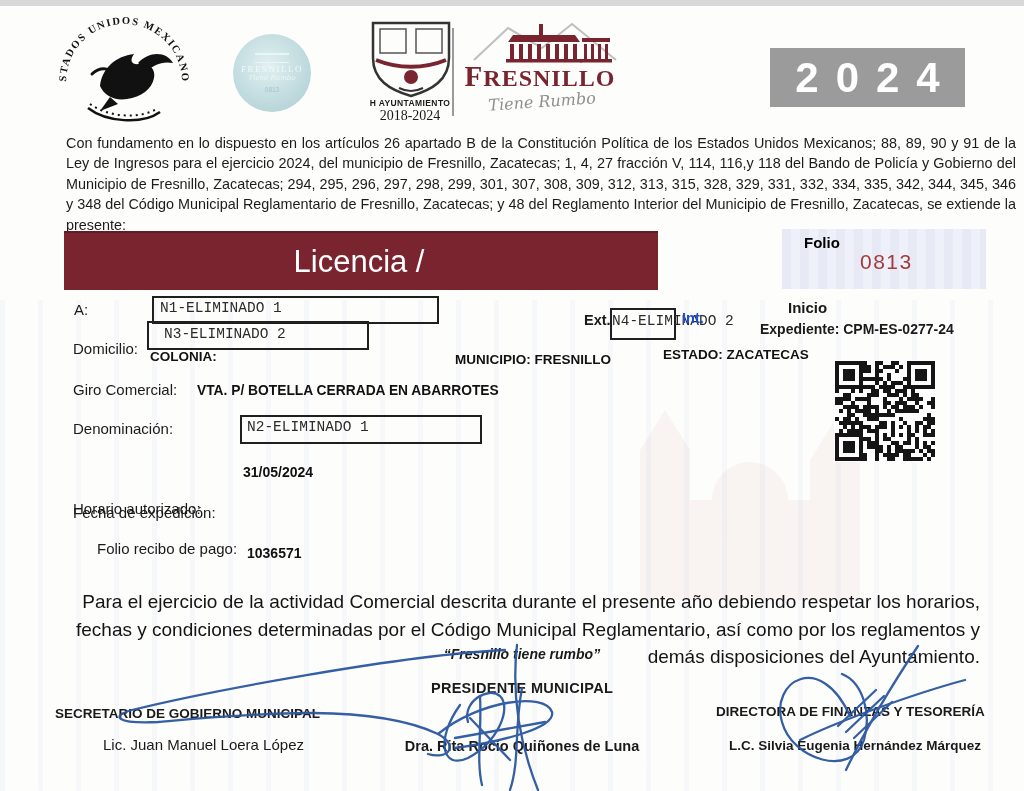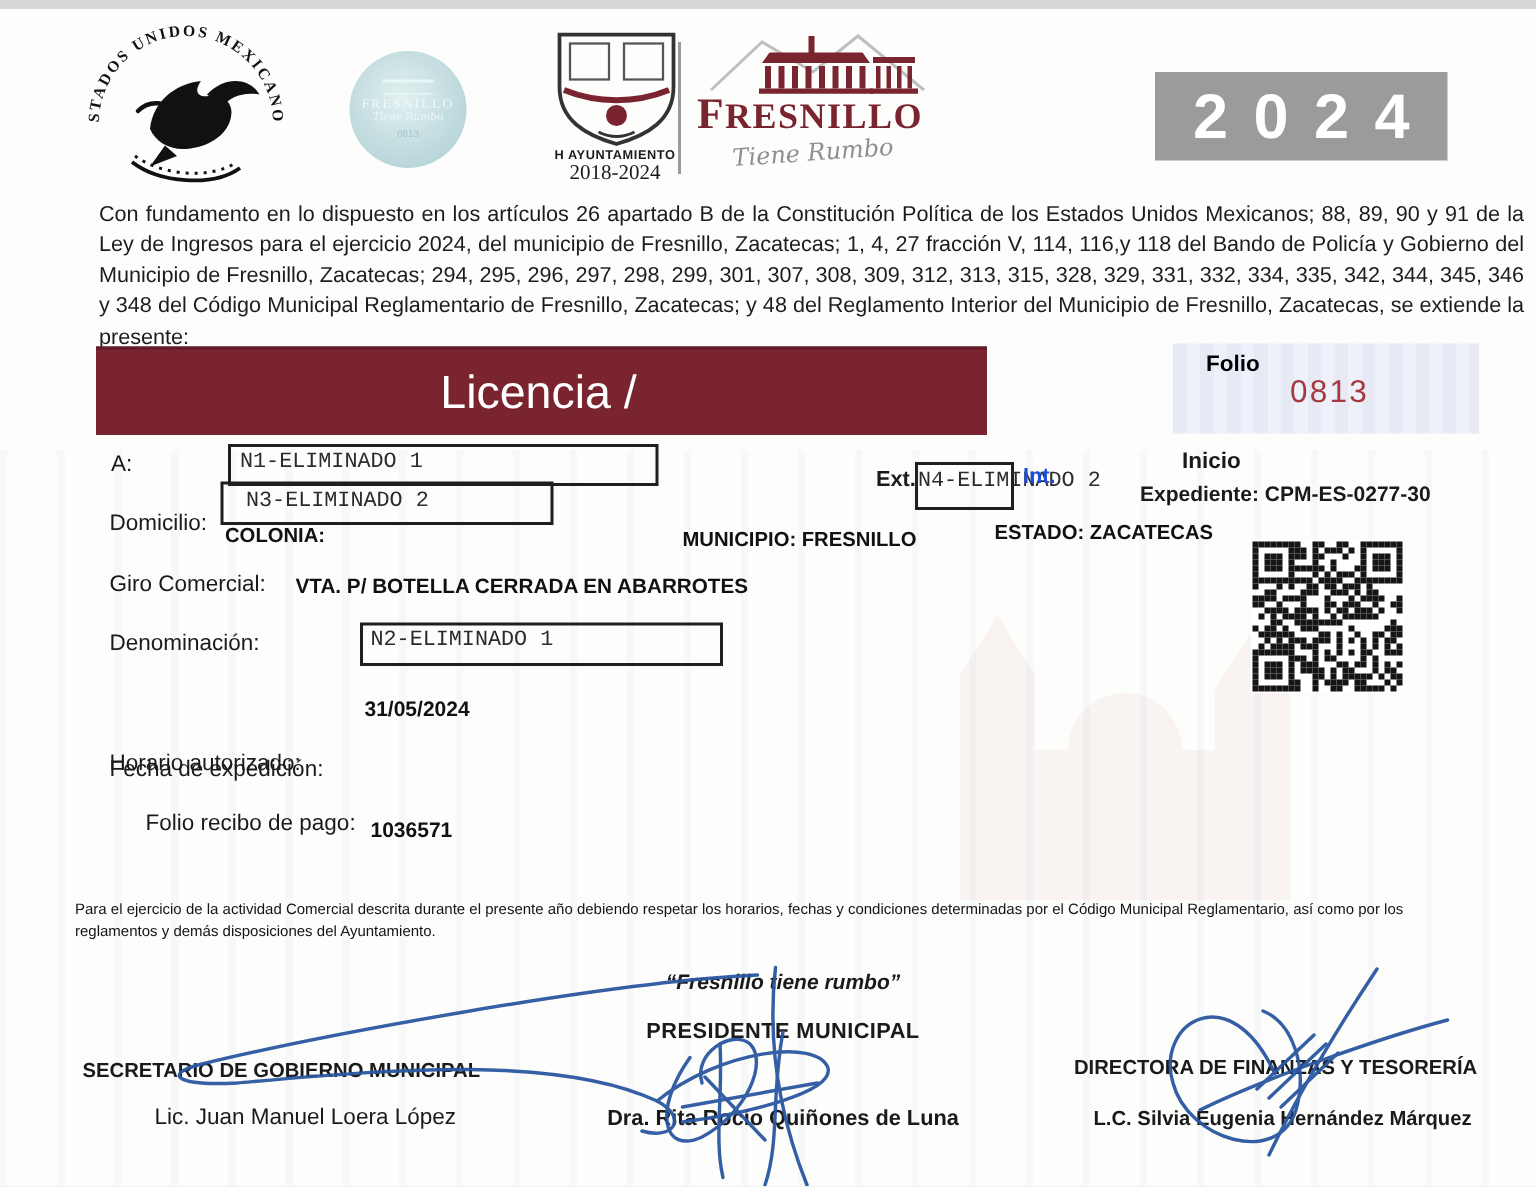--- a/index.html
+++ b/index.html
@@ -68,21 +68,21 @@
   .n2box{left:240px;top:415px;width:238px;height:25px;}
   .n2txt{left:247px;top:419px;}
   .fecha-l{left:73px;top:460px;margin-top:44px;}
   .fecha-v{left:243px;top:464px;font-size:14px;}
   .hor-l{left:73px;top:500px;}
   .hor-v{left:243px;top:505px;font-size:13.2px;}
   .fp-l{left:73px;top:540px;margin-left:24px;}
   .fp-v{left:247px;top:545px;font-size:14px;}
   .qr{left:834px;top:360px;width:102px;height:102px;background:#fff;}
   
-  .footerp{left:50px;top:600px;width:930px;text-align:left;font-size:10px;line-height:1.45;color:#141414;}
+  .footerp{left:50px;top:588px;width:930px;text-align:right;font-size:19px;line-height:1.45;color:#141414;}
   .quote{left:312px;top:646px;width:420px;text-align:center;font-size:14px;font-weight:bold;font-style:italic;}
   .ctitle{left:312px;top:680px;width:420px;text-align:center;font-size:14.5px;font-weight:600;letter-spacing:.3px;}
   .ltitle{left:55px;top:706px;font-size:13.5px;font-weight:600;}
   .lname{left:103px;top:736px;font-size:15px;font-weight:normal;}
   .cname{left:312px;top:738px;width:420px;text-align:center;font-size:14.5px;font-weight:bold;}
   .rtitle{left:716px;top:704px;font-size:13.5px;font-weight:600;}
   .rname{left:729px;top:738px;font-size:13.5px;font-weight:bold;}
   .sigsvg{left:40px;top:630px;width:960px;height:161px;pointer-events:none;}
   .watermark{left:580px;top:390px;width:360px;height:210px;opacity:.06;pointer-events:none;}
   .streaks{left:0;top:300px;width:1024px;height:491px;pointer-events:none;
@@ -188,21 +188,21 @@
   <div class="abs mono n1txt">N1-ELIMINADO 1</div>
   <div class="abs redbox n3box"></div>
   <div class="abs mono n3txt">N3-ELIMINADO 2</div>
   <div class="abs ext">Ext.</div>
   <div class="abs n4wrap">
     <div class="abs redbox n4box"></div>
     <div class="abs mono n4txt">N4-ELIMINADO 2</div>
     <div class="abs int">Int.</div>
   </div>
   <div class="abs inicio">Inicio</div>
-  <div class="abs exped">Expediente: CPM-ES-0277-30</div>
+  <div class="abs exped">Expediente: CPM-ES-0277-24</div>
 
   <div class="abs lbl domicilio">Domicilio:</div>
   <div class="abs blbl colonia">COLONIA:</div>
   <div class="abs blbl municipio">MUNICIPIO: FRESNILLO</div>
   <div class="abs blbl estado">ESTADO: ZACATECAS</div>
 
   <div class="abs lbl giro-l">Giro Comercial:</div>
   <div class="abs blbl giro-v">VTA. P/ BOTELLA CERRADA EN ABARROTES</div>
 
   <div class="abs lbl denom-l">Denominación:</div>

